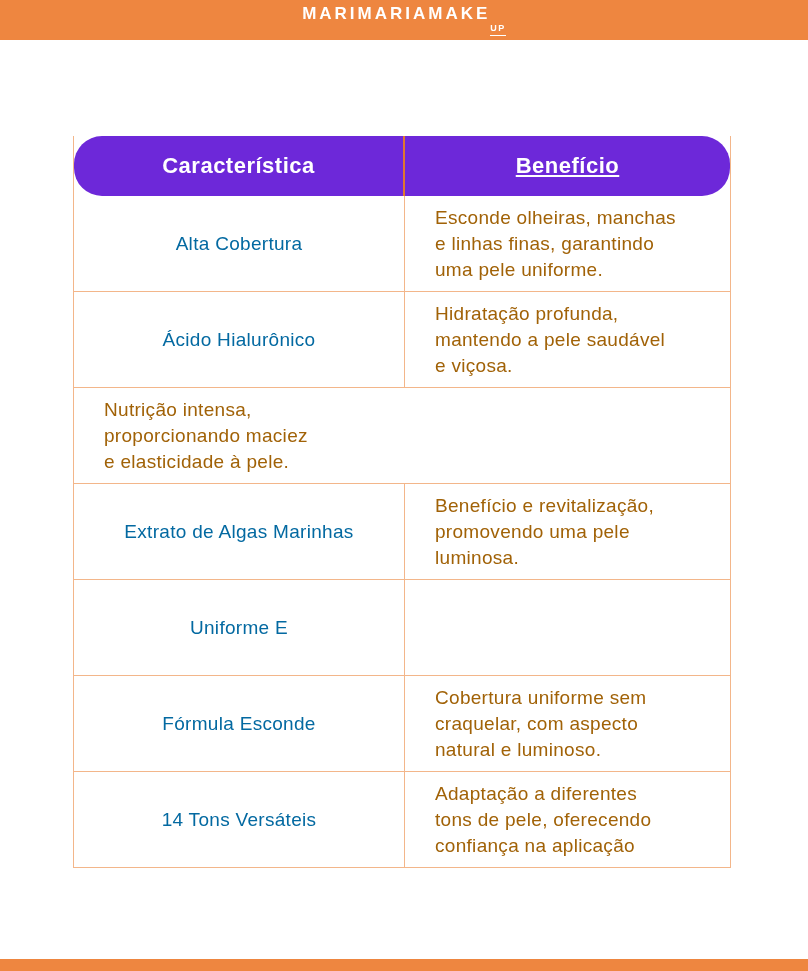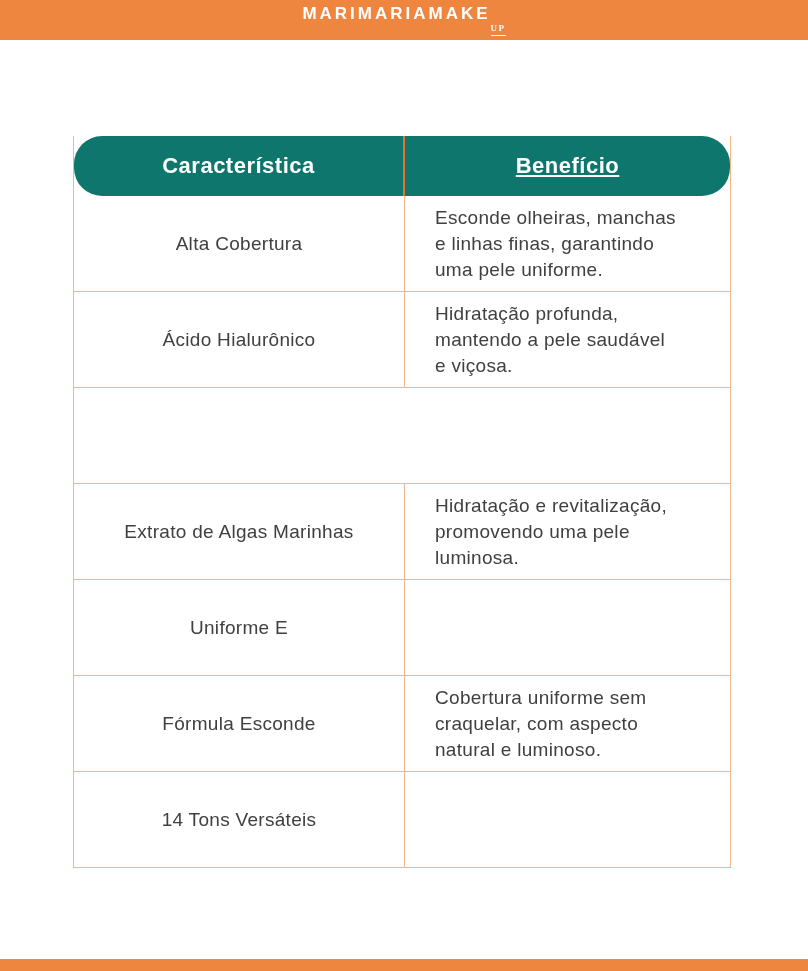--- a/index.html
+++ b/index.html
@@ -33,40 +33,39 @@
     display: flex;
     align-items: flex-start;
     line-height: 1;
   }
   .logo-sup {
     font-size: 9px;
     letter-spacing: 1.5px;
     margin-top: 19px;
     padding-bottom: 2px;
     border-bottom: 1.5px solid #ffffff;
-    font-family: Liberation Serif, serif;
   }
 
   
   .features-table {
     position: absolute;
     left: 73px;
     top: 136px;
     width: 658px;
     height: 732px;
     display: flex;
     flex-direction: column;
     border-left: 1.5px solid #F3B68A;
     border-right: 1.5px solid #F3B68A;
     border-bottom: 1.5px solid #F3B68A;
   }
   .thead {
     height: 60px;
     flex: 0 0 60px;
-    background: #0f766e;
+    background: #6d28d9;
     display: flex;
     border-radius: 28px;
   }
   .th {
     display: flex;
     align-items: center;
     justify-content: center;
     color: #ffffff;
     font-weight: bold;
     font-size: 22px;
@@ -82,30 +81,30 @@
     border-top: 1.5px solid #F3B68A;
   }
   .trow:first-child { border-top: none; }
   .td-feature {
     width: 331px;
     border-right: 1.5px solid #F3B68A;
     display: flex;
     align-items: center;
     justify-content: center;
     text-align: center;
-    color: #404040;
+    color: #0369a1;
     font-size: 19px;
     letter-spacing: 0.3px;
     padding: 4px 10px;
   }
   .td-benefit {
     flex: 1;
     display: flex;
     align-items: center;
-    color: #404040;
+    color: #a16207;
     font-size: 19px;
     letter-spacing: 0.3px;
     line-height: 26px;
     padding-left: 30px;
     padding-right: 8px;
     white-space: pre-line;
   }
 
   
   .footer-bar {
@@ -143,41 +142,47 @@
   </div>
 
   <div class="trow">
     <div class="td-feature">Ácido Hialurônico</div>
     <div class="td-benefit">Hidratação profunda,
 mantendo a pele saudável
 e viçosa.</div>
   </div>
 
   <div class="trow">
+    <div class="td-benefit">Nutrição intensa,
+proporcionando maciez
+e elasticidade à pele.</div>
   </div>
 
   <div class="trow">
     <div class="td-feature">Extrato de Algas Marinhas</div>
-    <div class="td-benefit">Hidratação e revitalização,
+    <div class="td-benefit">Benefício e revitalização,
 promovendo uma pele
 luminosa.</div>
   </div>
 
   <div class="trow">
     <div class="td-feature">Uniforme E</div>
   </div>
 
   <div class="trow">
     <div class="td-feature">Fórmula Esconde</div>
     <div class="td-benefit">Cobertura uniforme sem
 craquelar, com aspecto
 natural e luminoso.</div>
   </div>
 
   <div class="trow">
     <div class="td-feature">14 Tons Versáteis</div>
+    <div class="td-benefit">Adaptação a diferentes
+tons de pele, oferecendo
+confiança na aplicação</div>
   </div>
 </div>
   </div>
 
   <div class="footer-bar"></div>
 
 </div>
 
 </body></html>

